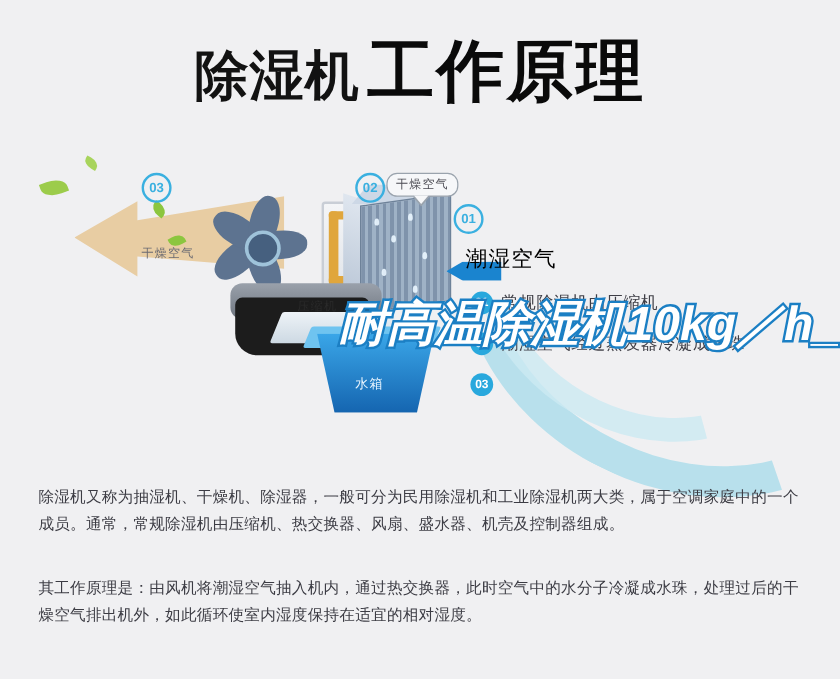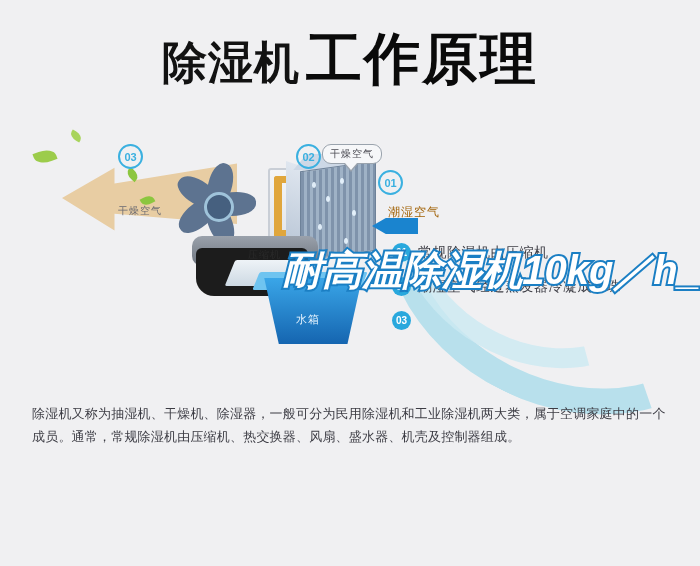--- a/index.html
+++ b/index.html
@@ -166,21 +166,21 @@
     border-left:6px solid transparent;border-right:6px solid transparent;
     border-top:7px solid #f6f7f9;
   }
   .bubble:before{
     content:"";position:absolute;left:21px;bottom:-9px;
     border-left:7px solid transparent;border-right:7px solid transparent;
     border-top:8px solid #9aa3ad;
   }
   .wet-label{
     position:absolute;left:388px;top:84px;
-    font-size:12px;color:#a16207;letter-spacing:1px;
+    font-size:18px;color:#000000;letter-spacing:1px;
   }
 
   
   .legend{position:absolute;left:392px;top:243px;width:300px;}
   .leg-row{display:flex;align-items:center;margin-bottom:15px;}
   .leg-badge{
     width:19px;height:19px;border-radius:50%;
     background:#29a8dd;color:#fff;
     font-size:10px;font-weight:bold;
     display:flex;align-items:center;justify-content:center;
@@ -291,14 +291,15 @@
     <div class="leg-row">
       <div class="leg-badge">03</div>
     </div>
   </div>
 
   <div class="overlay">
     <span class="ov-line">耐高温除湿机10kg／h_</span>
   </div>
 
   <div class="para p1">除湿机又称为抽湿机、干燥机、除湿器，一般可分为民用除湿机和工业除湿机两大类，属于空调家庭中的一个成员。通常，常规除湿机由压缩机、热交换器、风扇、盛水器、机壳及控制器组成。</div>
+  <div class="para p2">其工作原理是：由风机将潮湿空气抽入机内，通过热交换器，此时空气中的水分子冷凝成水珠，处理过后的干燥空气排出机外，如此循环使室内湿度保持在适宜的相对湿度。</div>
 
 </div>
 
 </body></html>

